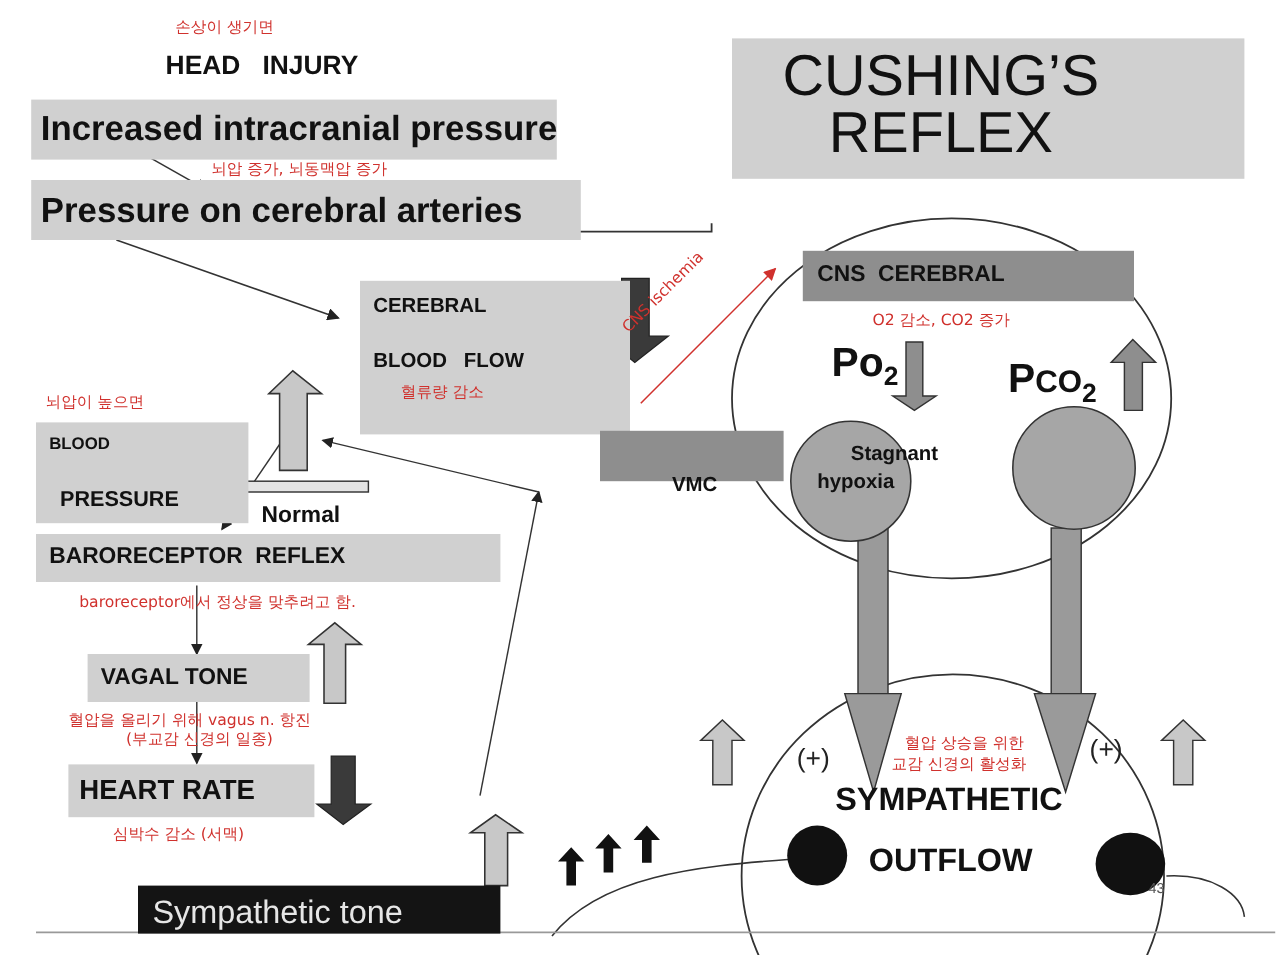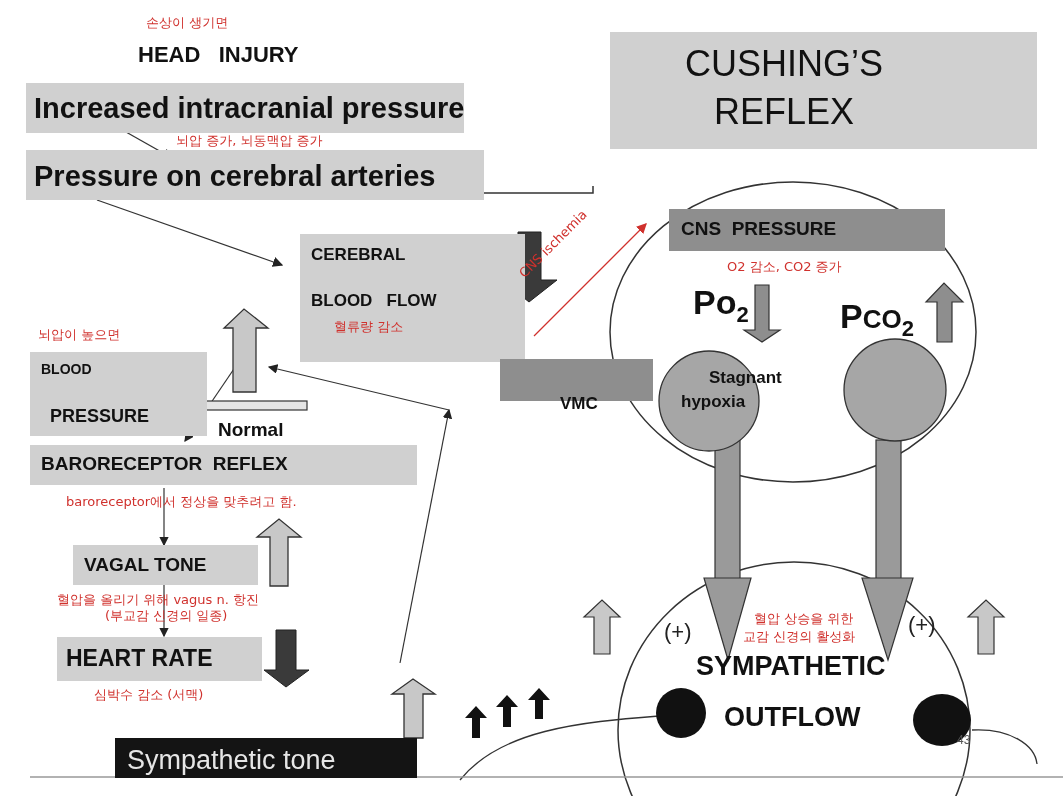--- a/index.html
+++ b/index.html
@@ -85,37 +85,37 @@
   <div class="t" style="left:138px;top:42px;font-size:22px;white-space:pre;">HEAD   INJURY</div>
 
   <div class="box" style="left:26px;top:83px;width:438px;height:50px;"></div>
   <div class="t" style="left:34px;top:92px;font-size:29px;">Increased intracranial pressure</div>
   <div class="kr" style="left:176px;top:132px;">뇌압 증가, 뇌동맥압 증가</div>
 
   <div class="box" style="left:26px;top:150px;width:458px;height:50px;"></div>
   <div class="t" style="left:34px;top:160px;font-size:29px;">Pressure on cerebral arteries</div>
 
   <div class="box" style="left:610px;top:32px;width:427px;height:117px;"></div>
-  <div class="abs" style="left:610px;top:40px;width:348px;text-align:center;font-size:36px;line-height:48px;color:#111;font-family:'Liberation Sans',sans-serif;">
+  <div class="abs" style="left:610px;top:40px;width:348px;text-align:center;font-size:48px;line-height:48px;color:#111;font-family:'Liberation Sans',sans-serif;">
     <div>CUSHING’S</div>
     <div>REFLEX</div>
   </div>
 
   <div class="box" style="left:300px;top:234px;width:225px;height:128px;"></div>
   <div class="t" style="left:311px;top:245px;font-size:17px;">CEREBRAL</div>
   <div class="t" style="left:311px;top:291px;font-size:17px;white-space:pre;text-align:right;">BLOOD   FLOW</div>
   <div class="kr" style="left:334px;top:318px;">혈류량 감소</div>
 
   <div class="kr" style="left:516px;top:270px;transform:rotate(-45deg);transform-origin:left top;font-size:13px;">CNS ischemia</div>
 
   <div class="box dark" style="left:500px;top:359px;width:153px;height:42px;"></div>
   <div class="t" style="left:560px;top:370px;font-size:17px;margin-top:24px;">VMC</div>
 
   <div class="box dark" style="left:669px;top:209px;width:276px;height:42px;"></div>
-  <div class="t" style="left:681px;top:218px;font-size:19px;white-space:pre;">CNS  PRESSURE</div>
+  <div class="t" style="left:681px;top:218px;font-size:19px;white-space:pre;">CNS  CEREBRAL</div>
   <div class="kr" style="left:727px;top:258px;">O2 감소, CO2 증가</div>
 
   <div class="t" style="left:681px;top:283px;font-size:34px;margin-left:12px;"><span>Po</span><sub style="font-size:22px;">2</sub></div>
   <div class="t" style="left:840px;top:297px;font-size:34px;"><span>P</span><span style="font-size:26px;">CO</span><sub style="font-size:22px;">2</sub></div>
 
   <div class="t" style="left:709px;top:368px;font-size:17px;">Stagnant</div>
   <div class="t" style="left:681px;top:392px;font-size:17px;">hypoxia</div>
 
   <div class="kr" style="left:38px;top:326px;">뇌압이 높으면</div>
   <div class="box" style="left:30px;top:352px;width:177px;height:84px;"></div>

